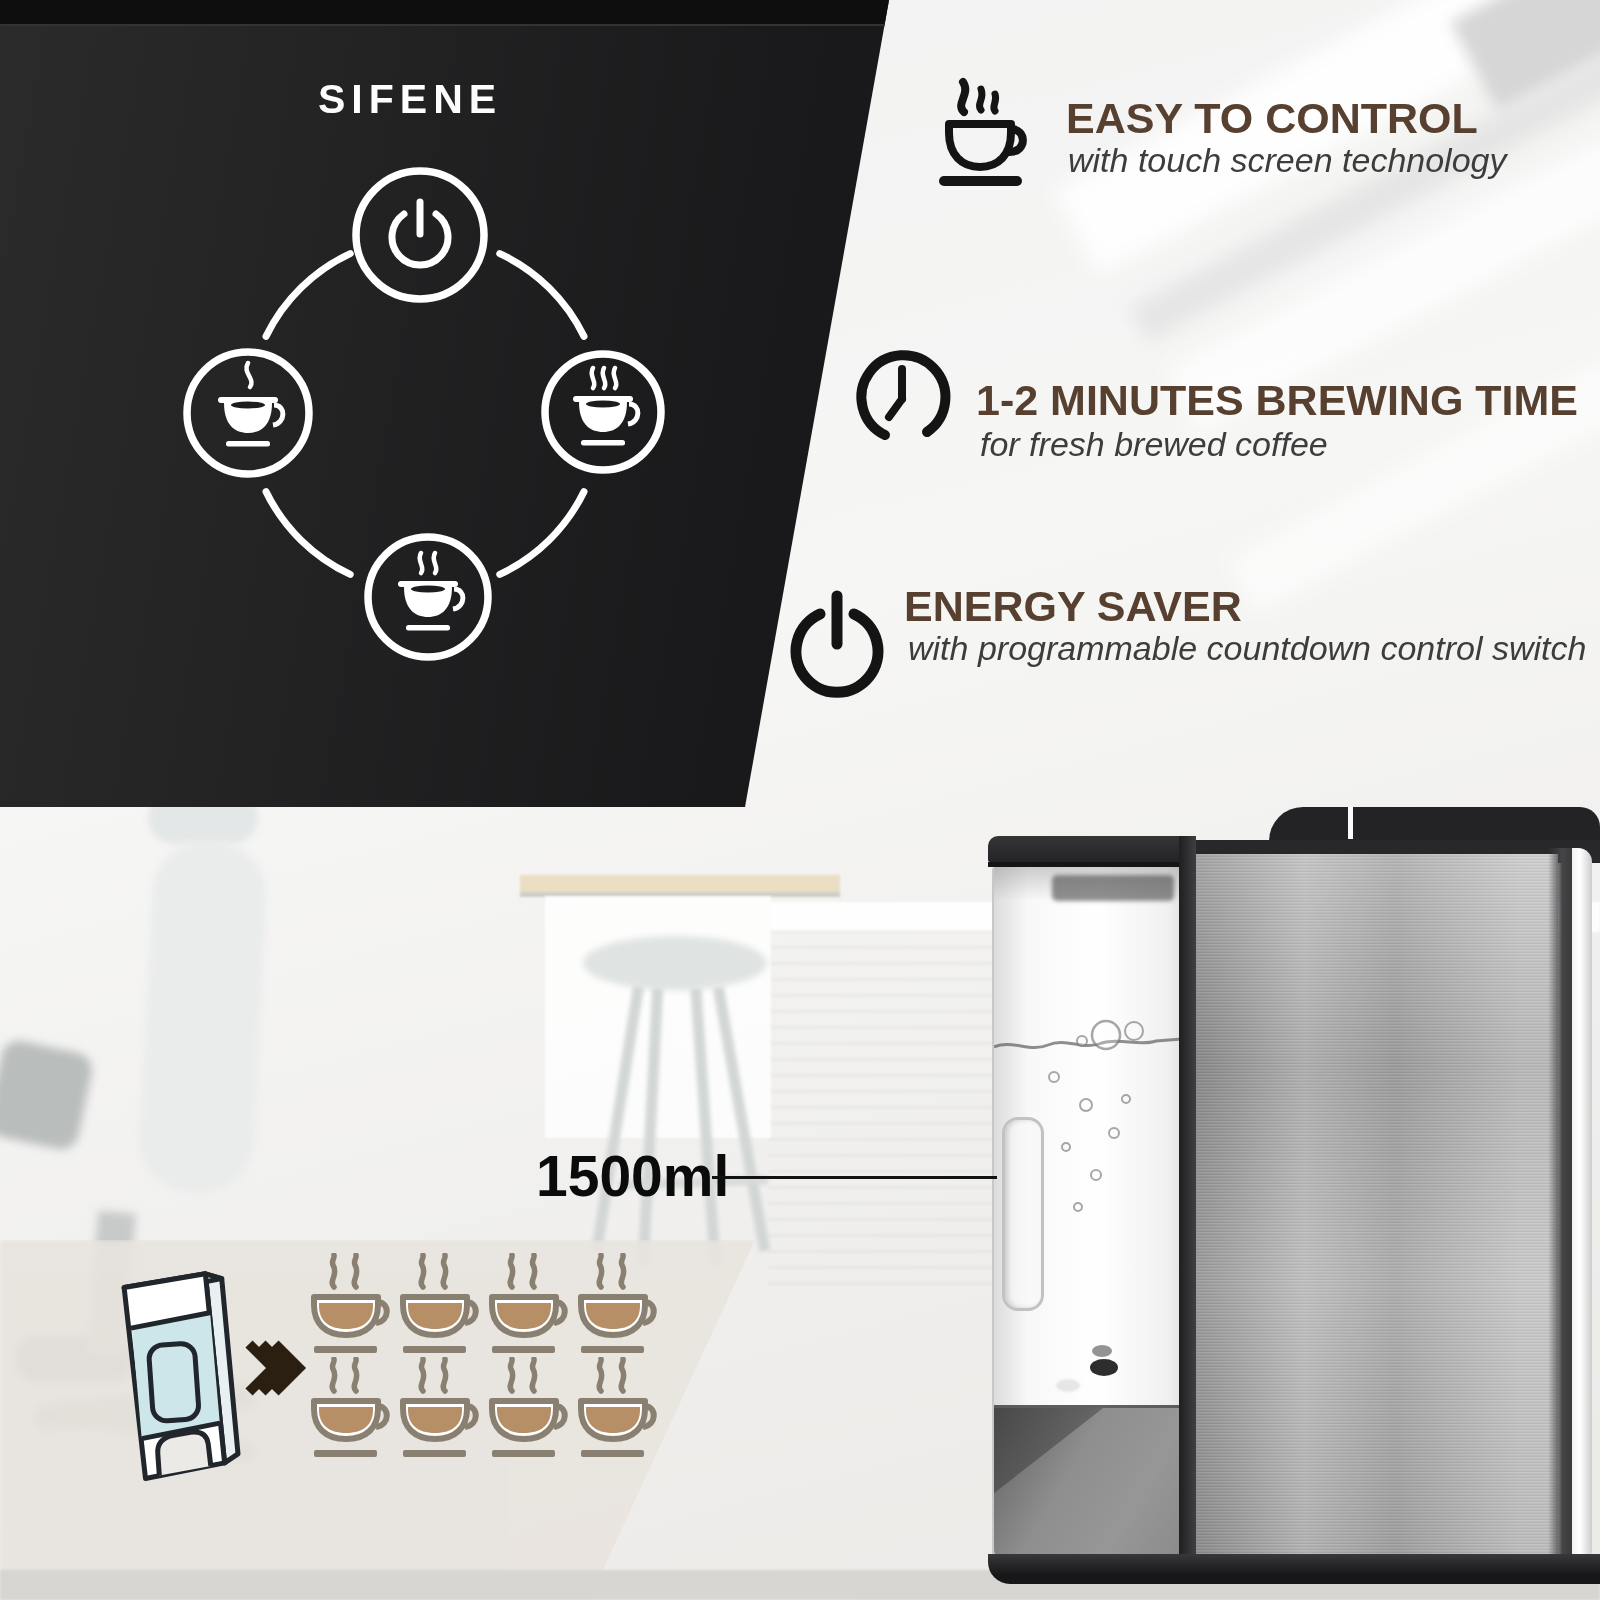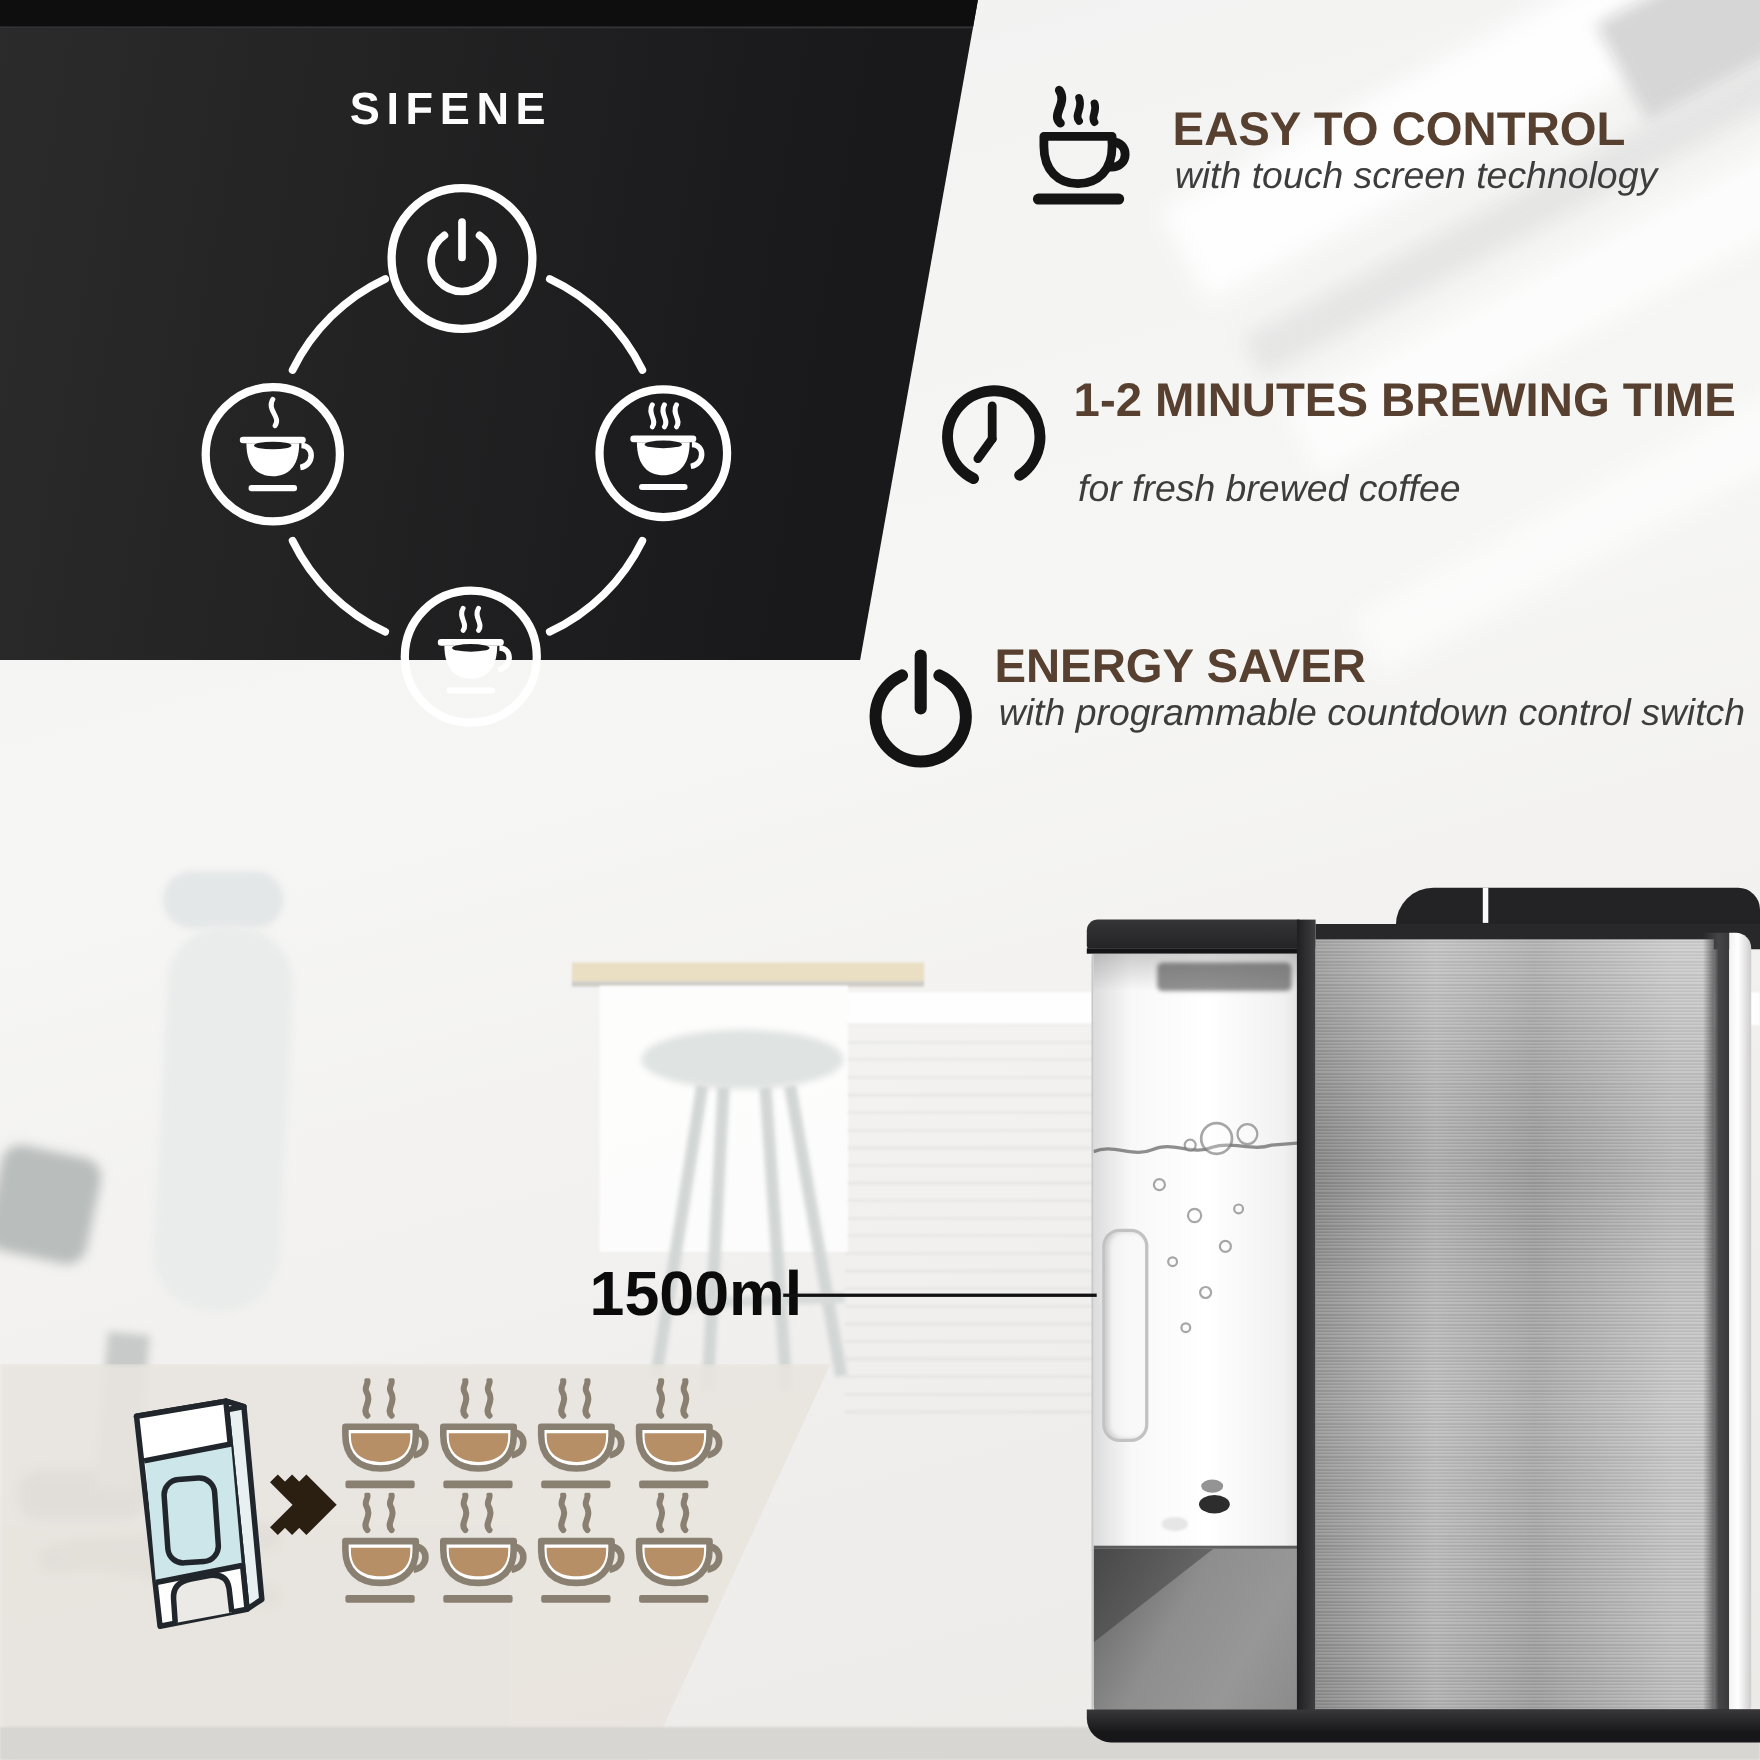--- a/index.html
+++ b/index.html
@@ -36,38 +36,38 @@
   .chair-arm-low{left:16px;top:1336px;width:118px;height:46px;border-radius:20px;background:#a7aaa9;filter:blur(5px);}
   .chair-column{left:92px;top:1212px;width:38px;height:142px;background:#c7cac9;filter:blur(4px);transform:rotate(5deg);}
   .chair-base1{left:34px;top:1394px;width:222px;height:26px;border-radius:12px;background:#b3b6b5;filter:blur(5px);transform:rotate(-6deg);}
   .chair-base2{left:58px;top:1420px;width:200px;height:22px;border-radius:12px;background:#bcbfbe;filter:blur(5px);transform:rotate(13deg);}
   .carpet{left:0;top:1240px;width:755px;height:360px;background:#e8e4de;opacity:.9;filter:blur(2px);
     clip-path:polygon(0 0,100% 0,78% 100%,0 100%);}
   .floor-strip{left:0;top:1570px;width:1600px;height:30px;background:#d8d6d2;filter:blur(1px);}
 
   
   .panel{
-    left:0;top:0;width:900px;height:600px;
+    left:0;top:0;width:900px;height:807px;
     background:linear-gradient(100deg,#2b2b2b 0%,#232324 35%,#19191b 80%);
     clip-path:polygon(0 0,889px 0,745px 807px,0 807px);
     z-index:3;
   }
   .panel-topstrip{left:0;top:0;width:900px;height:24px;background:#0e0e0f;border-bottom:2px solid #333336;}
   .logo{
     left:318px;top:76px;width:210px;color:#fdfdfd;font-size:41px;font-weight:700;
     letter-spacing:6px;text-align:left;
   }
   .diamond{left:150px;top:140px;}
 
   
   .f-title{color:#57402f;font-size:43px;font-weight:700;white-space:nowrap;z-index:4;}
   .f-sub{color:#3d3d3d;font-size:34px;font-weight:400;white-space:nowrap;z-index:4;font-style:italic;}
   .f-icon{z-index:4;}
   .f1-icon{left:936px;top:76px;}   .f1-title{left:1066px;top:94px;}  .f1-sub{left:1068px;top:141px;}
-  .f2-icon{left:852px;top:344px;}  .f2-title{left:976px;top:340px;}  .f2-sub{left:980px;top:425px;}
+  .f2-icon{left:852px;top:344px;}  .f2-title{left:976px;top:376px;}  .f2-sub{left:980px;top:425px;}
   .f3-icon{left:788px;top:586px;}  .f3-title{left:904px;top:582px;}  .f3-sub{left:908px;top:629px;}
 
   
   .capacity-label{left:536px;top:1143px;font-size:57px;font-weight:700;color:#0b0b0b;z-index:4;}
   .capacity-line{left:712px;top:1176px;width:285px;height:3px;background:#111;z-index:4;}
 
   .tank-illust{left:112px;top:1260px;z-index:4;}
   .chevrons{left:243px;top:1338px;z-index:4;}
   .cups-grid{
     left:306px;top:1253px;width:360px;z-index:4;

